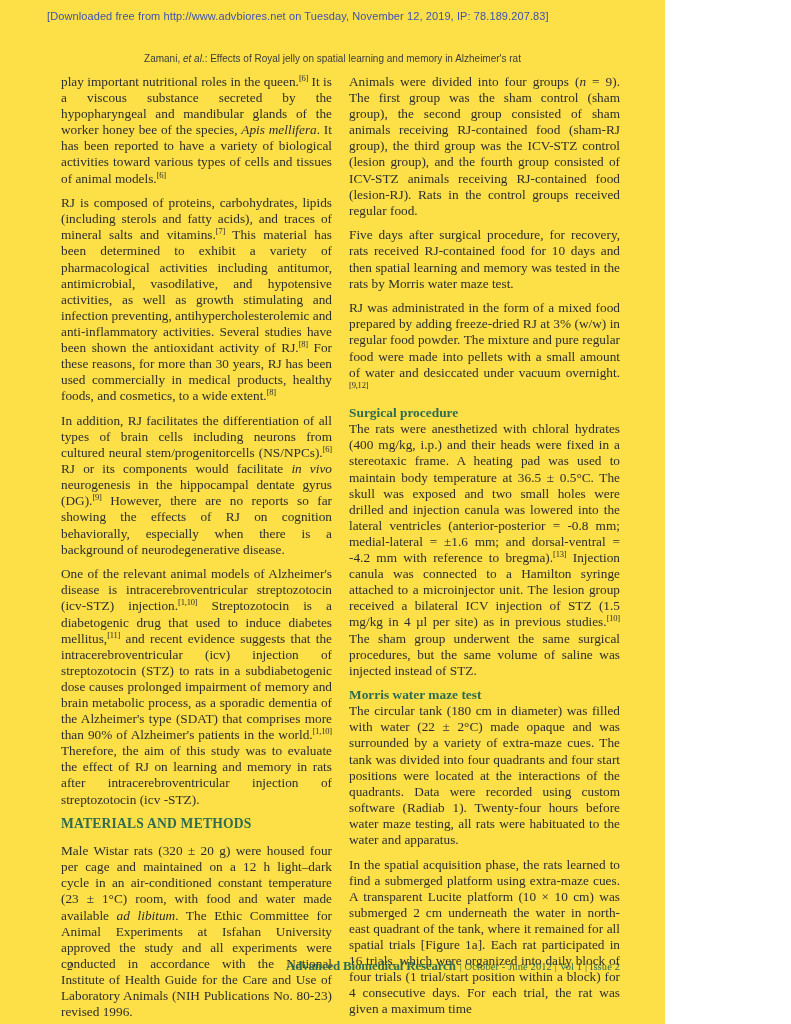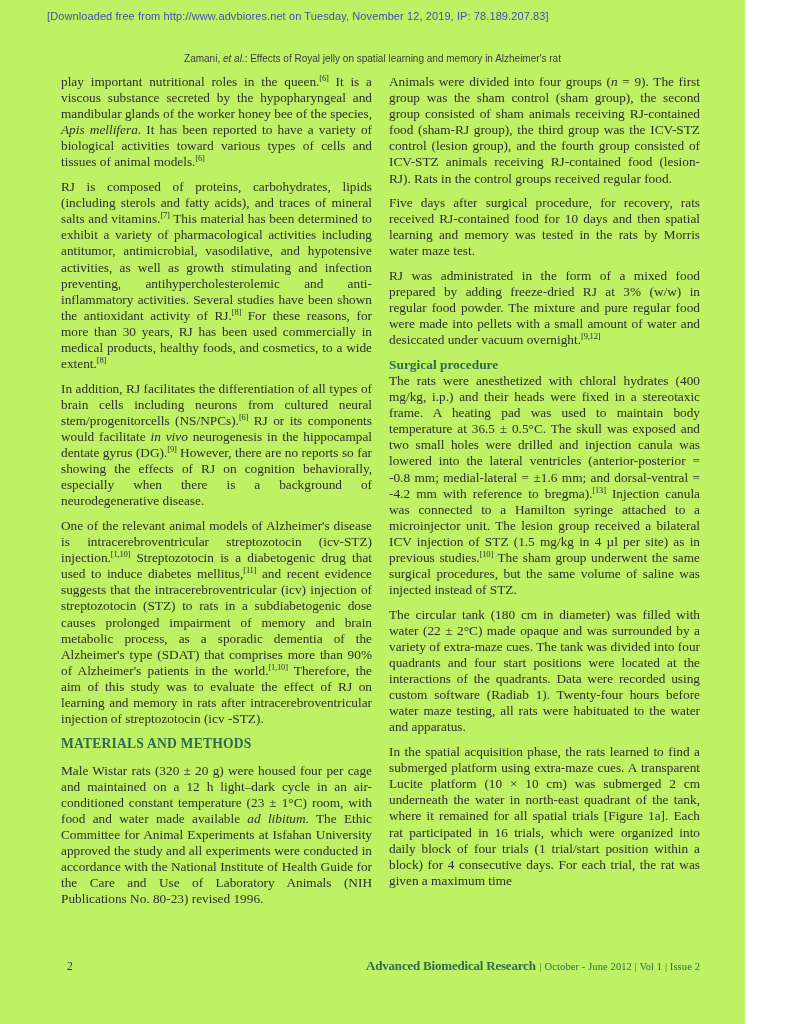--- a/index.html
+++ b/index.html
@@ -2,23 +2,23 @@
 <html style="--banner-blue: #3f51ae; --heading-green: #2e6b52; --body-text: #2d2d2d;"><head>
 <meta charset="utf-8">
 <style>
   html, body {
     margin: 0;
     padding: 0;
     background: #ffffff;
   }
   .page {
     position: relative;
-    width: 745px;
+    width: 665px;
     height: 1024px;
-    background: #bef264;
+    background: #fde047;
     overflow: hidden;
     font-family: "Liberation Serif", serif;
   }
   .download-banner {
     position: absolute;
     top: 10px;
     left: 47px;
     font-family: "Liberation Sans", sans-serif;
     font-size: 11px;
     letter-spacing: 0.1px;
@@ -126,20 +126,21 @@
       <h2 class="section-heading">MATERIALS AND METHODS</h2>
       <p>Male Wistar rats (320 ± 20 g) were housed four per cage and maintained on a 12 h light–dark cycle in an air-conditioned constant temperature (23 ± 1°C) room, with food and water made available <i>ad libitum</i>. The Ethic Committee for Animal Experiments at Isfahan University approved the study and all experiments were conducted in accordance with the National Institute of Health Guide for the Care and Use of Laboratory Animals (NIH Publications No. 80-23) revised 1996.</p>
     </div>
 
     <div class="col">
       <p>Animals were divided into four groups (<i>n</i> = 9). The first group was the sham control (sham group), the second group consisted of sham animals receiving RJ-contained food (sham-RJ group), the third group was the ICV-STZ control (lesion group), and the fourth group consisted of ICV-STZ animals receiving RJ-contained food (lesion-RJ). Rats in the control groups received regular food.</p>
       <p>Five days after surgical procedure, for recovery, rats received RJ-contained food for 10 days and then spatial learning and memory was tested in the rats by Morris water maze test.</p>
       <p>RJ was administrated in the form of a mixed food prepared by adding freeze-dried RJ at 3% (w/w) in regular food powder. The mixture and pure regular food were made into pellets with a small amount of water and desiccated under vacuum overnight.<sup>[9,12]</sup></p>
       <h3 class="subsection-heading">Surgical procedure</h3>
       <p>The rats were anesthetized with chloral hydrates (400 mg/kg, i.p.) and their heads were fixed in a stereotaxic frame. A heating pad was used to maintain body temperature at 36.5 ± 0.5°C. The skull was exposed and two small holes were drilled and injection canula was lowered into the lateral ventricles (anterior-posterior = -0.8 mm; medial-lateral = ±1.6 mm; and dorsal-ventral = -4.2 mm with reference to bregma).<sup>[13]</sup> Injection canula was connected to a Hamilton syringe attached to a microinjector unit. The lesion group received a bilateral ICV injection of STZ (1.5 mg/kg in 4 µl per site) as in previous studies.<sup>[10]</sup> The sham group underwent the same surgical procedures, but the same volume of saline was injected instead of STZ.</p>
+      <h3 class="subsection-heading">Morris water maze test</h3>
       <p>The circular tank (180 cm in diameter) was filled with water (22 ± 2°C) made opaque and was surrounded by a variety of extra-maze cues. The tank was divided into four quadrants and four start positions were located at the interactions of the quadrants. Data were recorded using custom software (Radiab 1). Twenty-four hours before water maze testing, all rats were habituated to the water and apparatus.</p>
       <p>In the spatial acquisition phase, the rats learned to find a submerged platform using extra-maze cues. A transparent Lucite platform (10 × 10 cm) was submerged 2 cm underneath the water in north-east quadrant of the tank, where it remained for all spatial trials [Figure 1a]. Each rat participated in 16 trials, which were organized into daily block of four trials (1 trial/start position within a block) for 4 consecutive days. For each trial, the rat was given a maximum time</p>
     </div>
 
   </div>
 
   <div class="page-footer">
     <span class="page-number">2</span>
     <span class="footer-right">
       <span class="journal-name">Advanced Biomedical Research</span>

